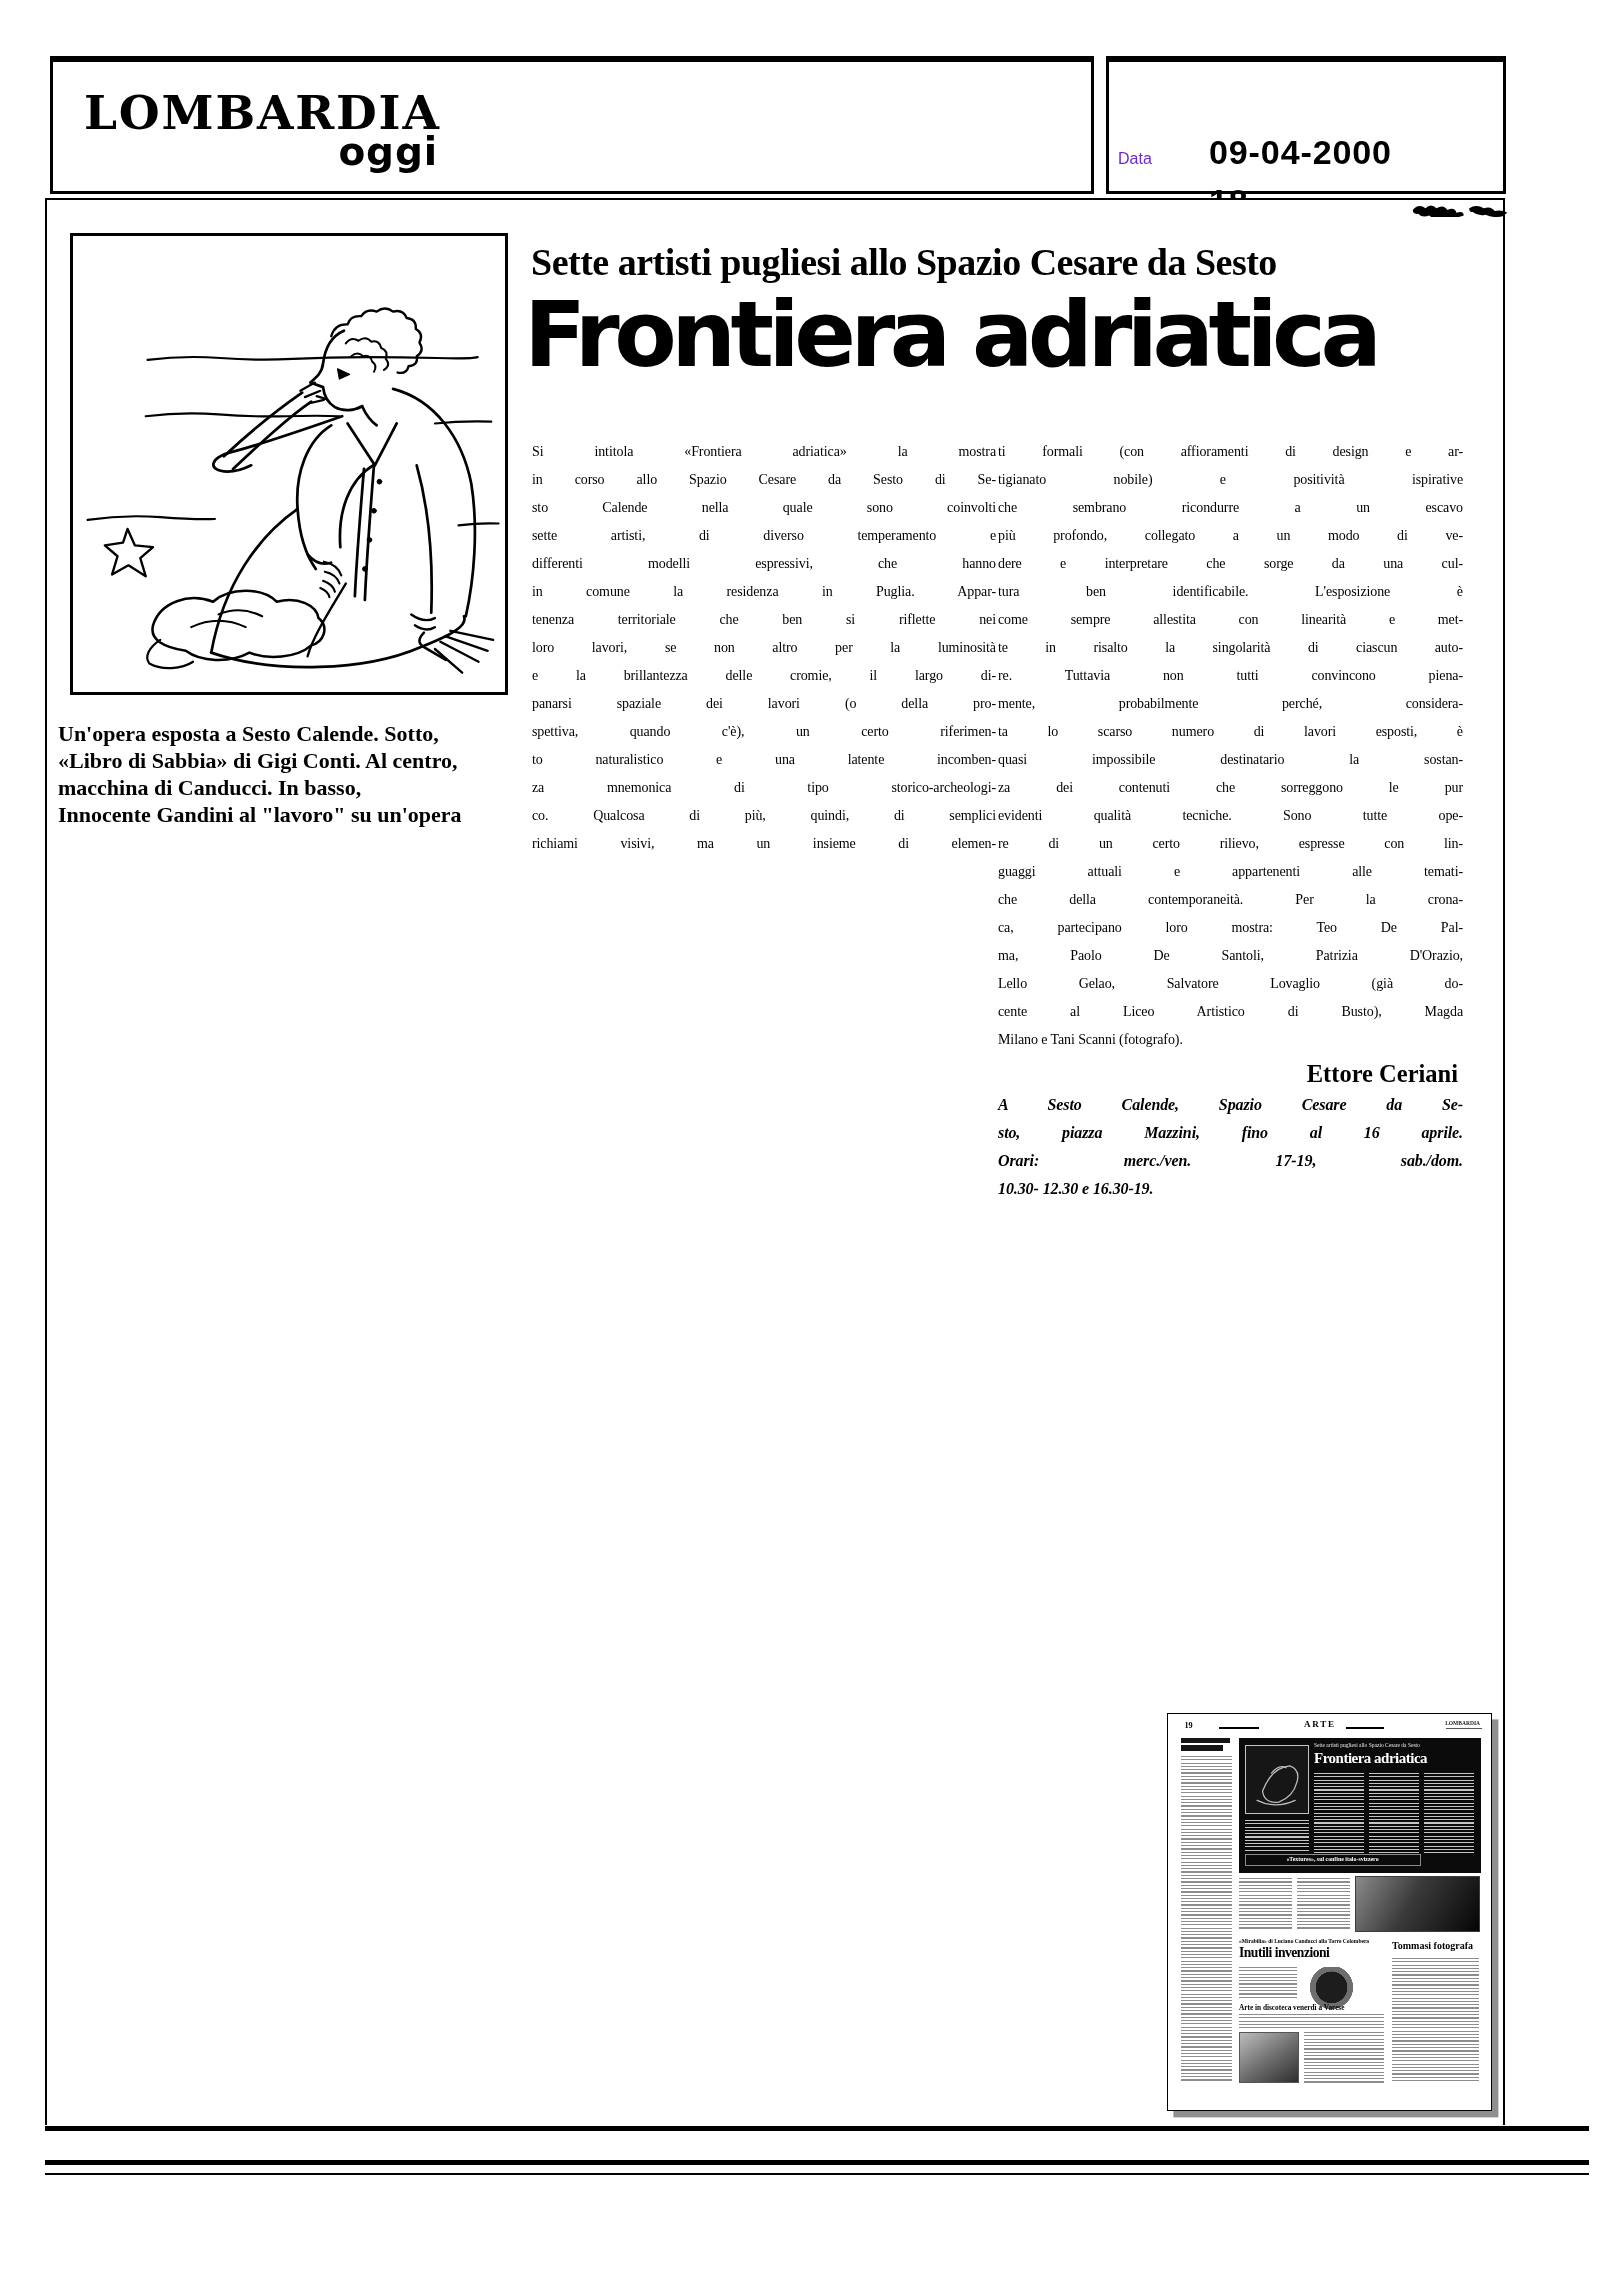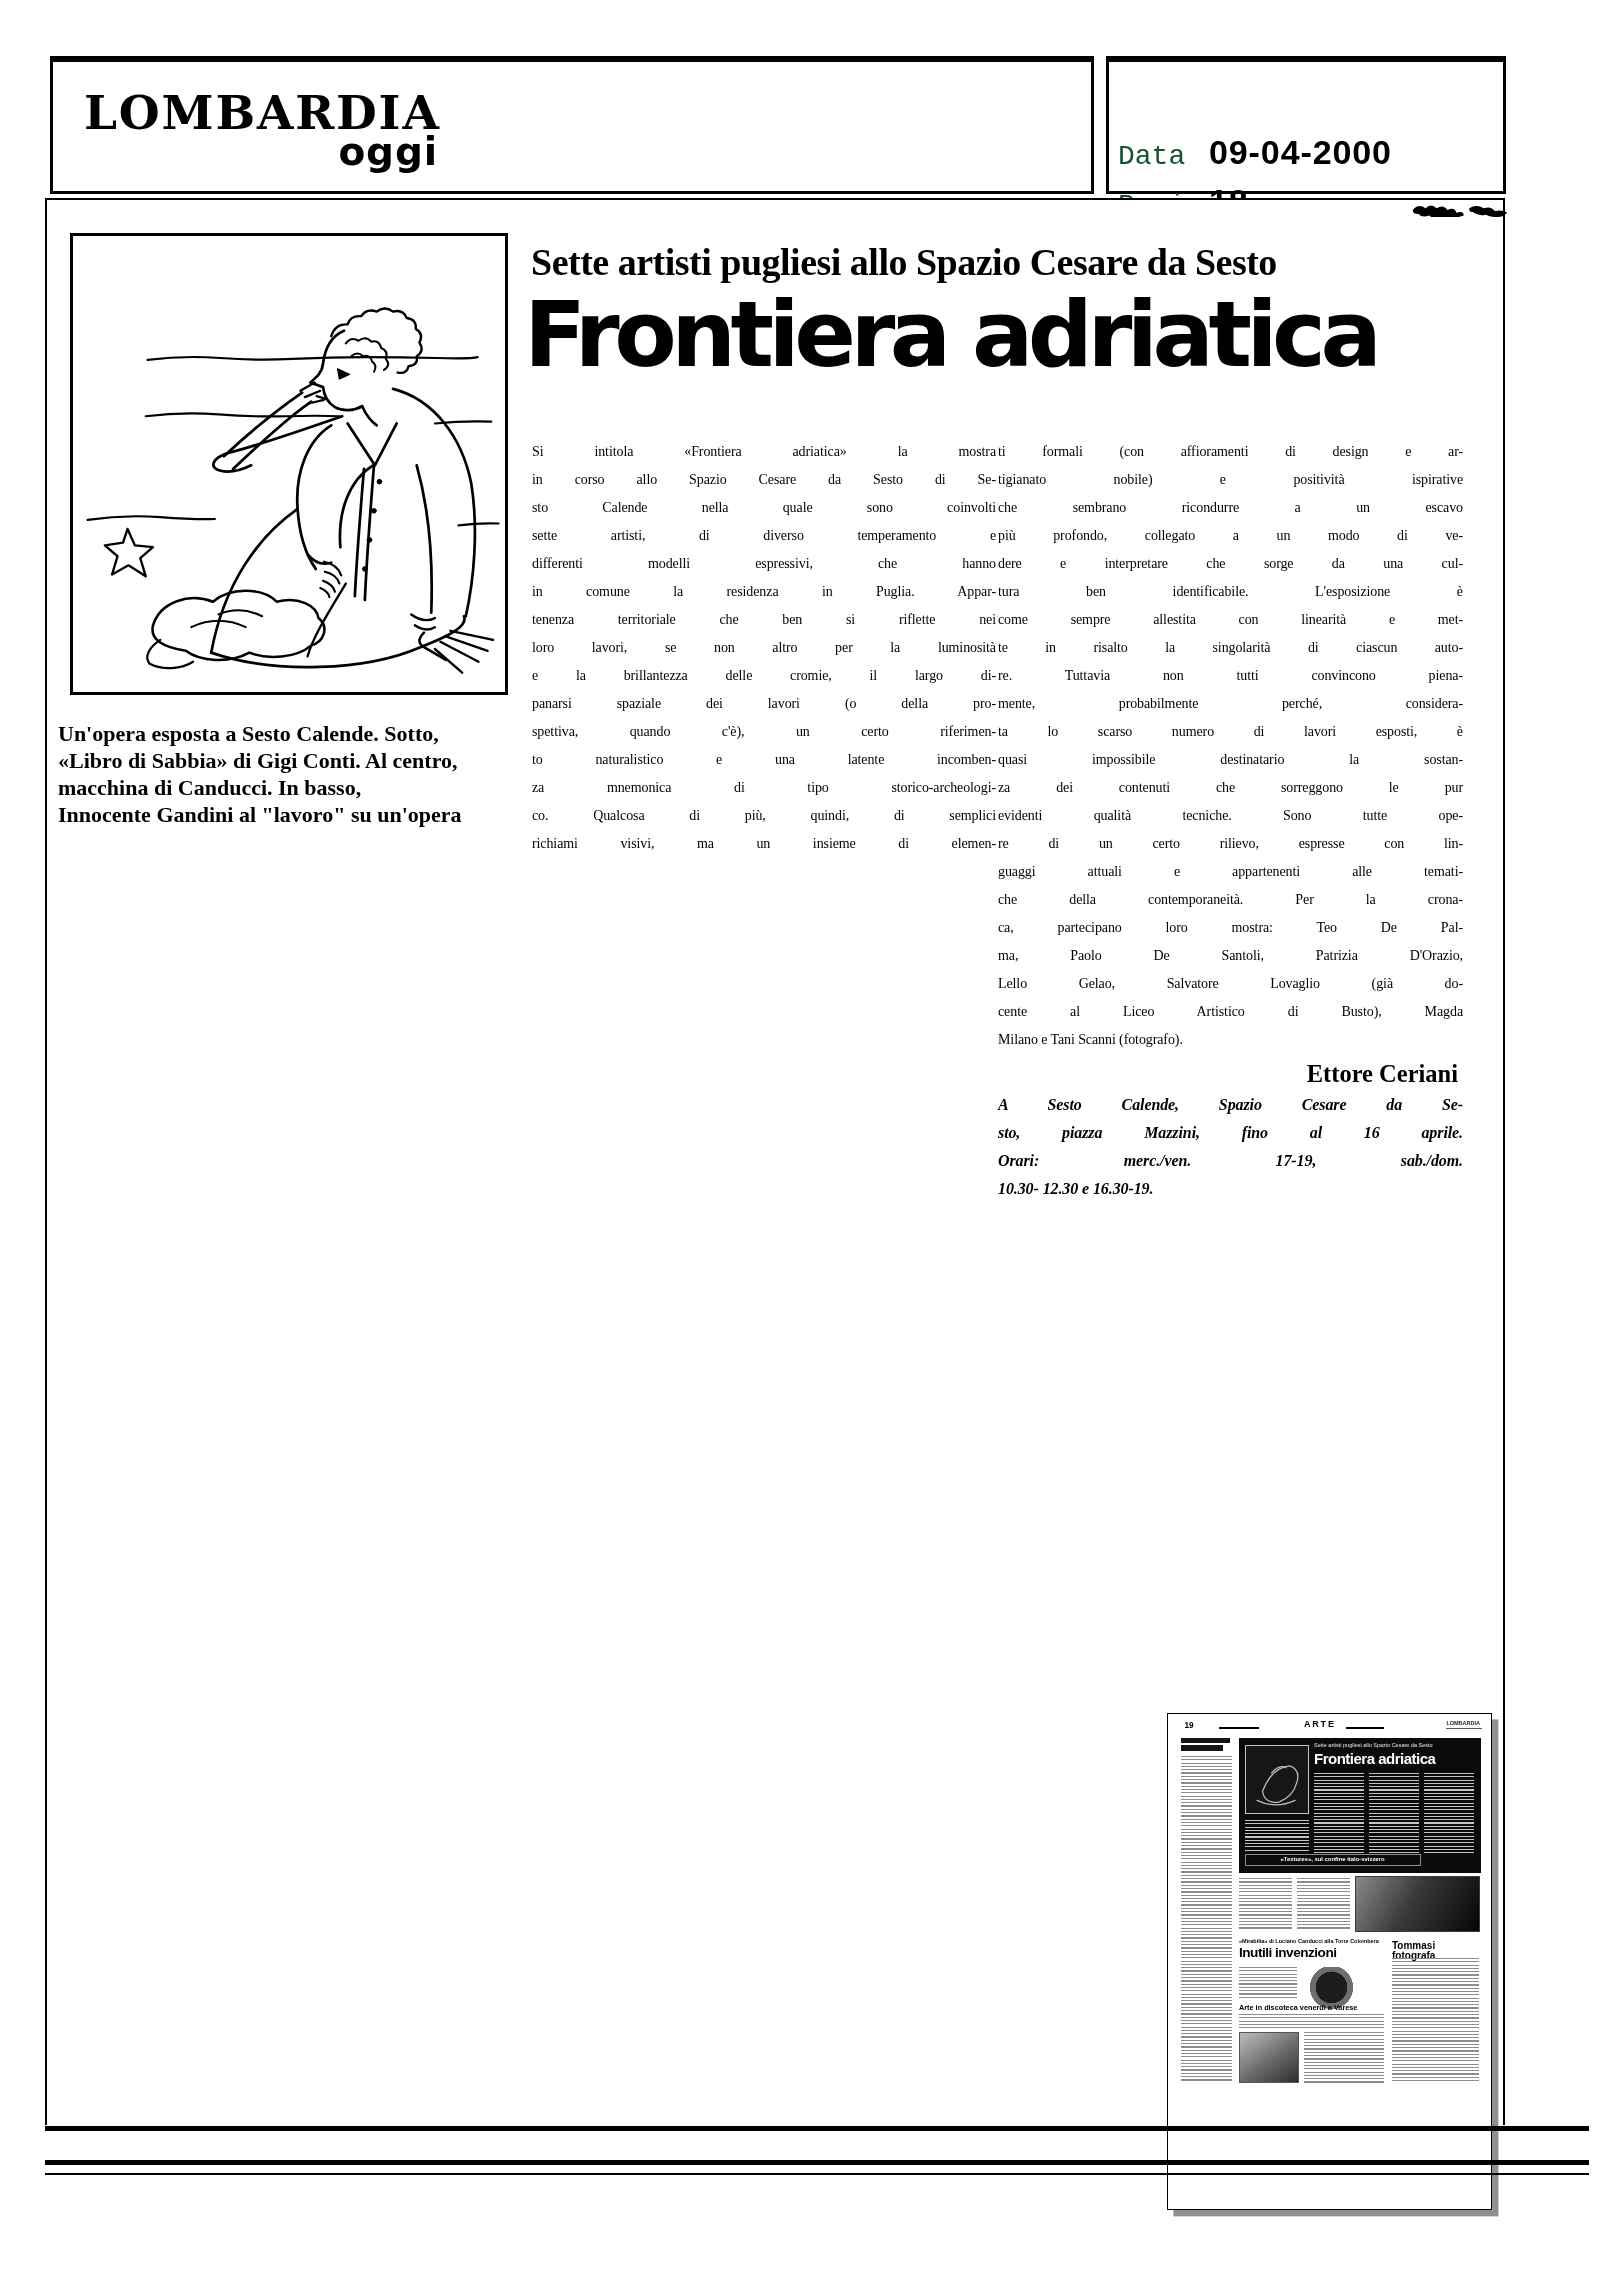--- a/index.html
+++ b/index.html
@@ -8,21 +8,21 @@
 
   
   .hdr-box{position:absolute;background:#fff;border:3.6px solid #000;border-top-width:6.4px;box-sizing:border-box;}
   #hdr-left{left:50px;top:56px;width:1044px;height:138px;}
   #logo{display:inline-block;margin:27px 0 0 31px;}
   #logo-line1{font-family:"DejaVu Serif", serif;font-weight:bold;font-size:47px;line-height:1;letter-spacing:1.8px;}
   #logo-line2{font-family:"DejaVu Sans", sans-serif;font-weight:bold;font-size:39px;line-height:1;
               text-align:right;margin-top:-3.6px;padding-right:2.7px;letter-spacing:0.9px;}
   #hdr-right{left:1106px;top:56px;width:400px;height:138px;}
   .meta-row{position:absolute;left:9px;display:flex;align-items:baseline;}
-  .meta-label{font-family:Liberation Mono, monospace;font-size:28px;width:91px;color:#14532d;}
+  .meta-label{font-family:Liberation Sans, sans-serif;font-size:16px;width:91px;color:#6d28d9;}
   .meta-value{font-family:"Liberation Sans", sans-serif;font-weight:bold;font-size:34px;letter-spacing:0.9px;margin-top:47px;}
 
   
   #main-frame{position:absolute;left:45px;top:198px;width:1460px;height:1927px;box-sizing:border-box;
               border:2.7px solid #000;border-bottom:none;background:#fff;}
   #scan-artifact{position:absolute;left:1411px;top:201px;}
 
   
   #illustration-box{position:absolute;left:70px;top:233px;width:438px;height:462px;box-sizing:border-box;
                     border:3.6px solid #000;background:#fff;}
@@ -37,23 +37,23 @@
   .coltext{position:absolute;font-size:14px;line-height:28px;letter-spacing:-0.1px;}
   .coltext .ln{white-space:nowrap;}
   .justify .ln{text-align:justify;text-align-last:justify;}
   .justify .ln.flush{text-align-last:left;}
   #col1{left:532px;top:438px;width:464px;}
   #col2{left:998px;top:438px;width:465px;}
   #byline{position:absolute;left:998px;top:1060px;width:460px;text-align:right;font-weight:bold;font-size:24.5px;}
   #info{left:998px;top:1091px;width:465px;font-weight:bold;font-style:italic;font-size:16px;line-height:28px;}
 
   
-  #thumb{position:absolute;left:1167px;top:1713px;width:325px;height:497px;background:#fff;
+  #thumb{position:absolute;left:1167px;top:1713px;width:325px;height:398px;background:#fff;
          border:1.8px solid #000;box-shadow:6.4px 6.4px 0 #8f8f8f;box-sizing:border-box;overflow:hidden;
-         font-family:Liberation Sans, sans-serif;}
+         font-family:Liberation Serif, serif;}
   #thumb *{box-sizing:border-box;}
   .t-abs{position:absolute;}
   .stripes{background:repeating-linear-gradient(180deg,#8d8d8d 0 1.2px,transparent 1.2px 3.3px);}
   .stripes-light{background:repeating-linear-gradient(180deg,rgba(228,228,228,.85) 0 1.1px,transparent 1.1px 3.3px);}
   #t-pageno{left:16.4px;top:7.3px;font-weight:bold;font-size:8.2px;}
   #t-dash1{left:51px;top:12.7px;width:40px;height:2.7px;background:#000;}
   #t-arte{left:136px;top:4.5px;font-weight:bold;font-size:9px;letter-spacing:1.8px;}
   #t-dash2{left:178px;top:12.7px;width:38px;height:2.7px;background:#000;}
   #t-lomb{right:11px;top:6.4px;font-weight:bold;font-size:5.5px;color:#222;}
   #t-dash3{right:9px;top:13.6px;width:36px;height:1.8px;background:#555;}

